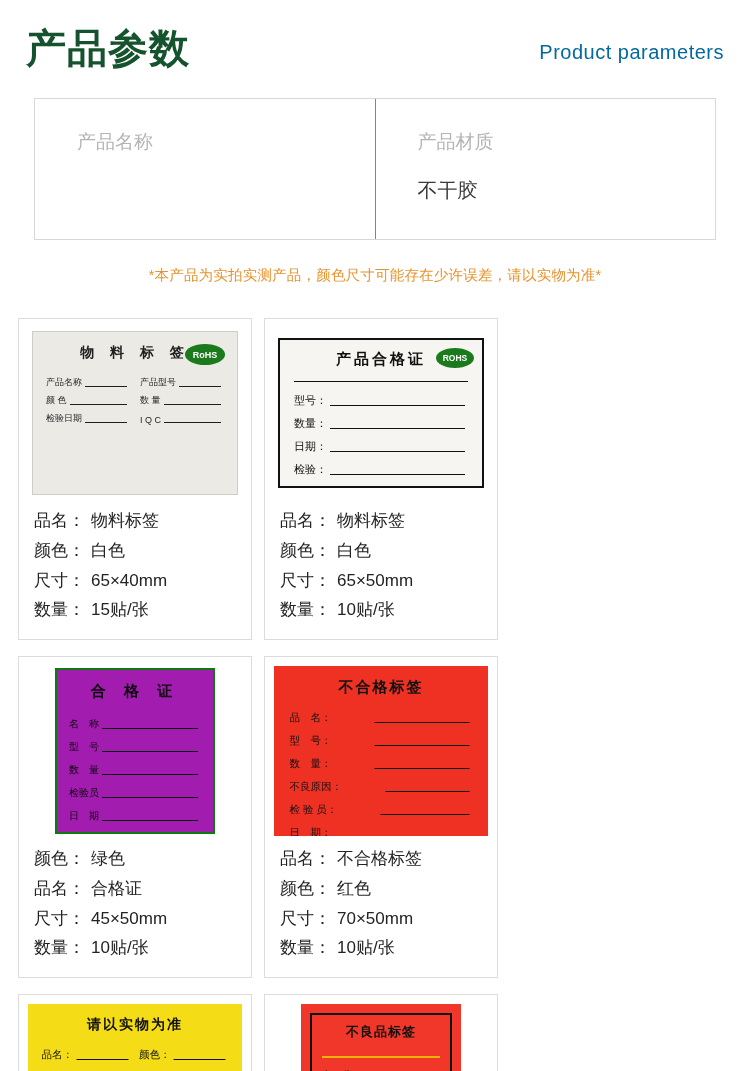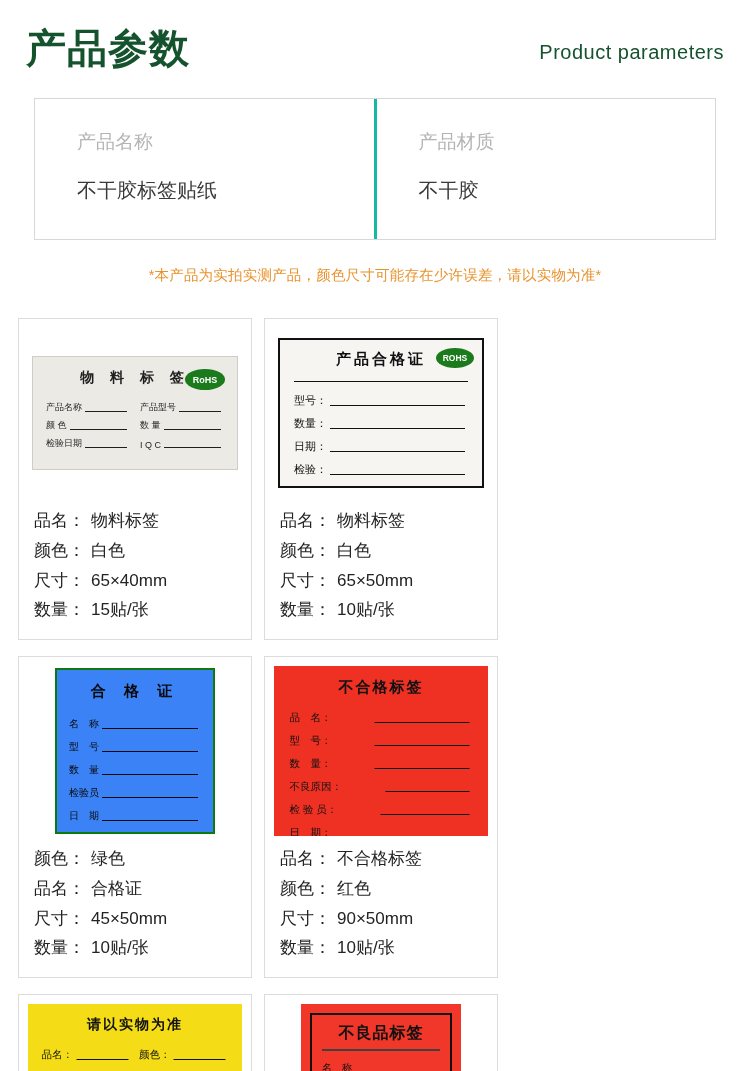--- a/index.html
+++ b/index.html
@@ -24,39 +24,39 @@
   }
   .header-title {
     font-size: 40px;
     font-weight: bold;
     color: #14532d;
     letter-spacing: 1px;
     line-height: 1.1;
   }
   .header-sub {
     font-size: 20px;
-    color: #14532d;
+    color: #0369a1;
     letter-spacing: 0.5px;
     padding-bottom: 6px;
     margin-left: 11px;
   }
 
   
   .spec-table {
     margin: 28px 34px 0 34px;
     border: 1px solid #d8d8d8;
     display: flex;
     height: 142px;
   }
   .spec-cell {
     flex: 1;
     padding: 30px 0 0 42px;
   }
   .spec-cell + .spec-cell {
-    border-left: 3px solid #14b8a6;
+    border-left: 1px solid #14b8a6;
   }
   .spec-label {
     font-size: 19px;
     color: #b4b4b4;
     margin-bottom: 22px;
   }
   .spec-value {
     font-size: 20px;
     color: #3a3a3a;
   }
@@ -123,21 +123,21 @@
   .line-row .lab { white-space: nowrap; }
   .line-row .rule {
     flex: 1;
     border-bottom: 1px solid currentColor;
     margin: 0 3px 2px 3px;
     height: 1px;
   }
 
   
   .lbl1 {
-    width: 206px; height: 114px;
+    width: 206px; height: 164px;
     background: #eceae5;
     border: 1px solid #cfcdc8;
     padding: 12px 13px 8px 13px;
     color: #1f1f1f;
   }
   .lbl1 .lbl-title { font-size: 14px; letter-spacing: 6px; }
   .lbl1 .rohs {
     position: absolute; right: 12px; top: 12px;
     width: 40px; height: 21px; border-radius: 50%;
     background: #1b7a1b; color: #fff;
@@ -163,21 +163,21 @@
     background: #1b7a1b; color: #fff;
     font-size: 8.5px; font-weight: bold;
     display: flex; align-items: center; justify-content: center;
   }
   .lbl2 .rows { margin-top: 11px; }
   .lbl2 .line-row { font-size: 11px; margin-bottom: 8px; }
 
   
   .lbl3 {
     width: 160px; height: 166px;
-    background: #3b82f6;
+    background: #a21caf;
     border: 2px solid #0d7a10;
     padding: 12px 12px 6px 12px;
     color: #0a0a0a;
   }
   .lbl3 .lbl-title { font-size: 15px; letter-spacing: 7px; }
   .lbl3 .rows { margin-top: 16px; }
   .lbl3 .line-row { font-size: 10px; margin-bottom: 9px; }
 
   
   .lbl4 {
@@ -208,36 +208,35 @@
     width: 160px; height: 170px;
     background: #f0372a;
     padding: 9px 9px 6px 9px;
     color: #111;
   }
   .lbl6 .inner {
     border: 2px solid #111;
     height: 100%;
     padding: 8px 10px 4px 10px;
   }
-  .lbl6 .lbl-title { font-size: 16px; letter-spacing: 1px; border-bottom: 2px solid #404040; padding-bottom: 5px; }
+  .lbl6 .lbl-title { font-size: 13px; letter-spacing: 1px; border-bottom: 2px solid #eab308; padding-bottom: 15px; }
   .lbl6 .rows { margin-top: 10px; }
   .lbl6 .line-row { font-size: 10px; margin-bottom: 8px; }
 </style>
 </head>
 <body>
 
 <div class="header">
   <div class="header-title">产品参数</div>
   <div class="header-sub">Product parameters</div>
 </div>
 
 <div class="spec-table">
   <div class="spec-cell">
     <div class="spec-label">产品名称</div>
-    <div class="spec-value">不干胶标签贴纸</div>
   </div>
   <div class="spec-cell">
     <div class="spec-label">产品材质</div>
     <div class="spec-value">不干胶</div>
   </div>
 </div>
 
 <div class="notice">*本产品为实拍实测产品，颜色尺寸可能存在少许误差，请以实物为准*</div>
 
 <div class="grid">
@@ -385,21 +384,21 @@
             </div>
           <div class="line-row">
               <span class="lab">日　期：</span>
             </div>
         </div>
       </div>
     </div>
     <div class="card-meta">
       <div class="meta-row"><span class="k">品名：</span><span class="v">不合格标签</span></div>
       <div class="meta-row"><span class="k">颜色：</span><span class="v">红色</span></div>
-      <div class="meta-row"><span class="k">尺寸：</span><span class="v">90×50mm</span></div>
+      <div class="meta-row"><span class="k">尺寸：</span><span class="v">70×50mm</span></div>
       <div class="meta-row"><span class="k">数量：</span><span class="v">10贴/张</span></div>
     </div>
   </div>
 
   <div class="card">
     <div class="card-img">
       <div class="lbl lbl5">
         <div class="lbl-title">请以实物为准</div>
         <div class="rows">
           <div class="two">

